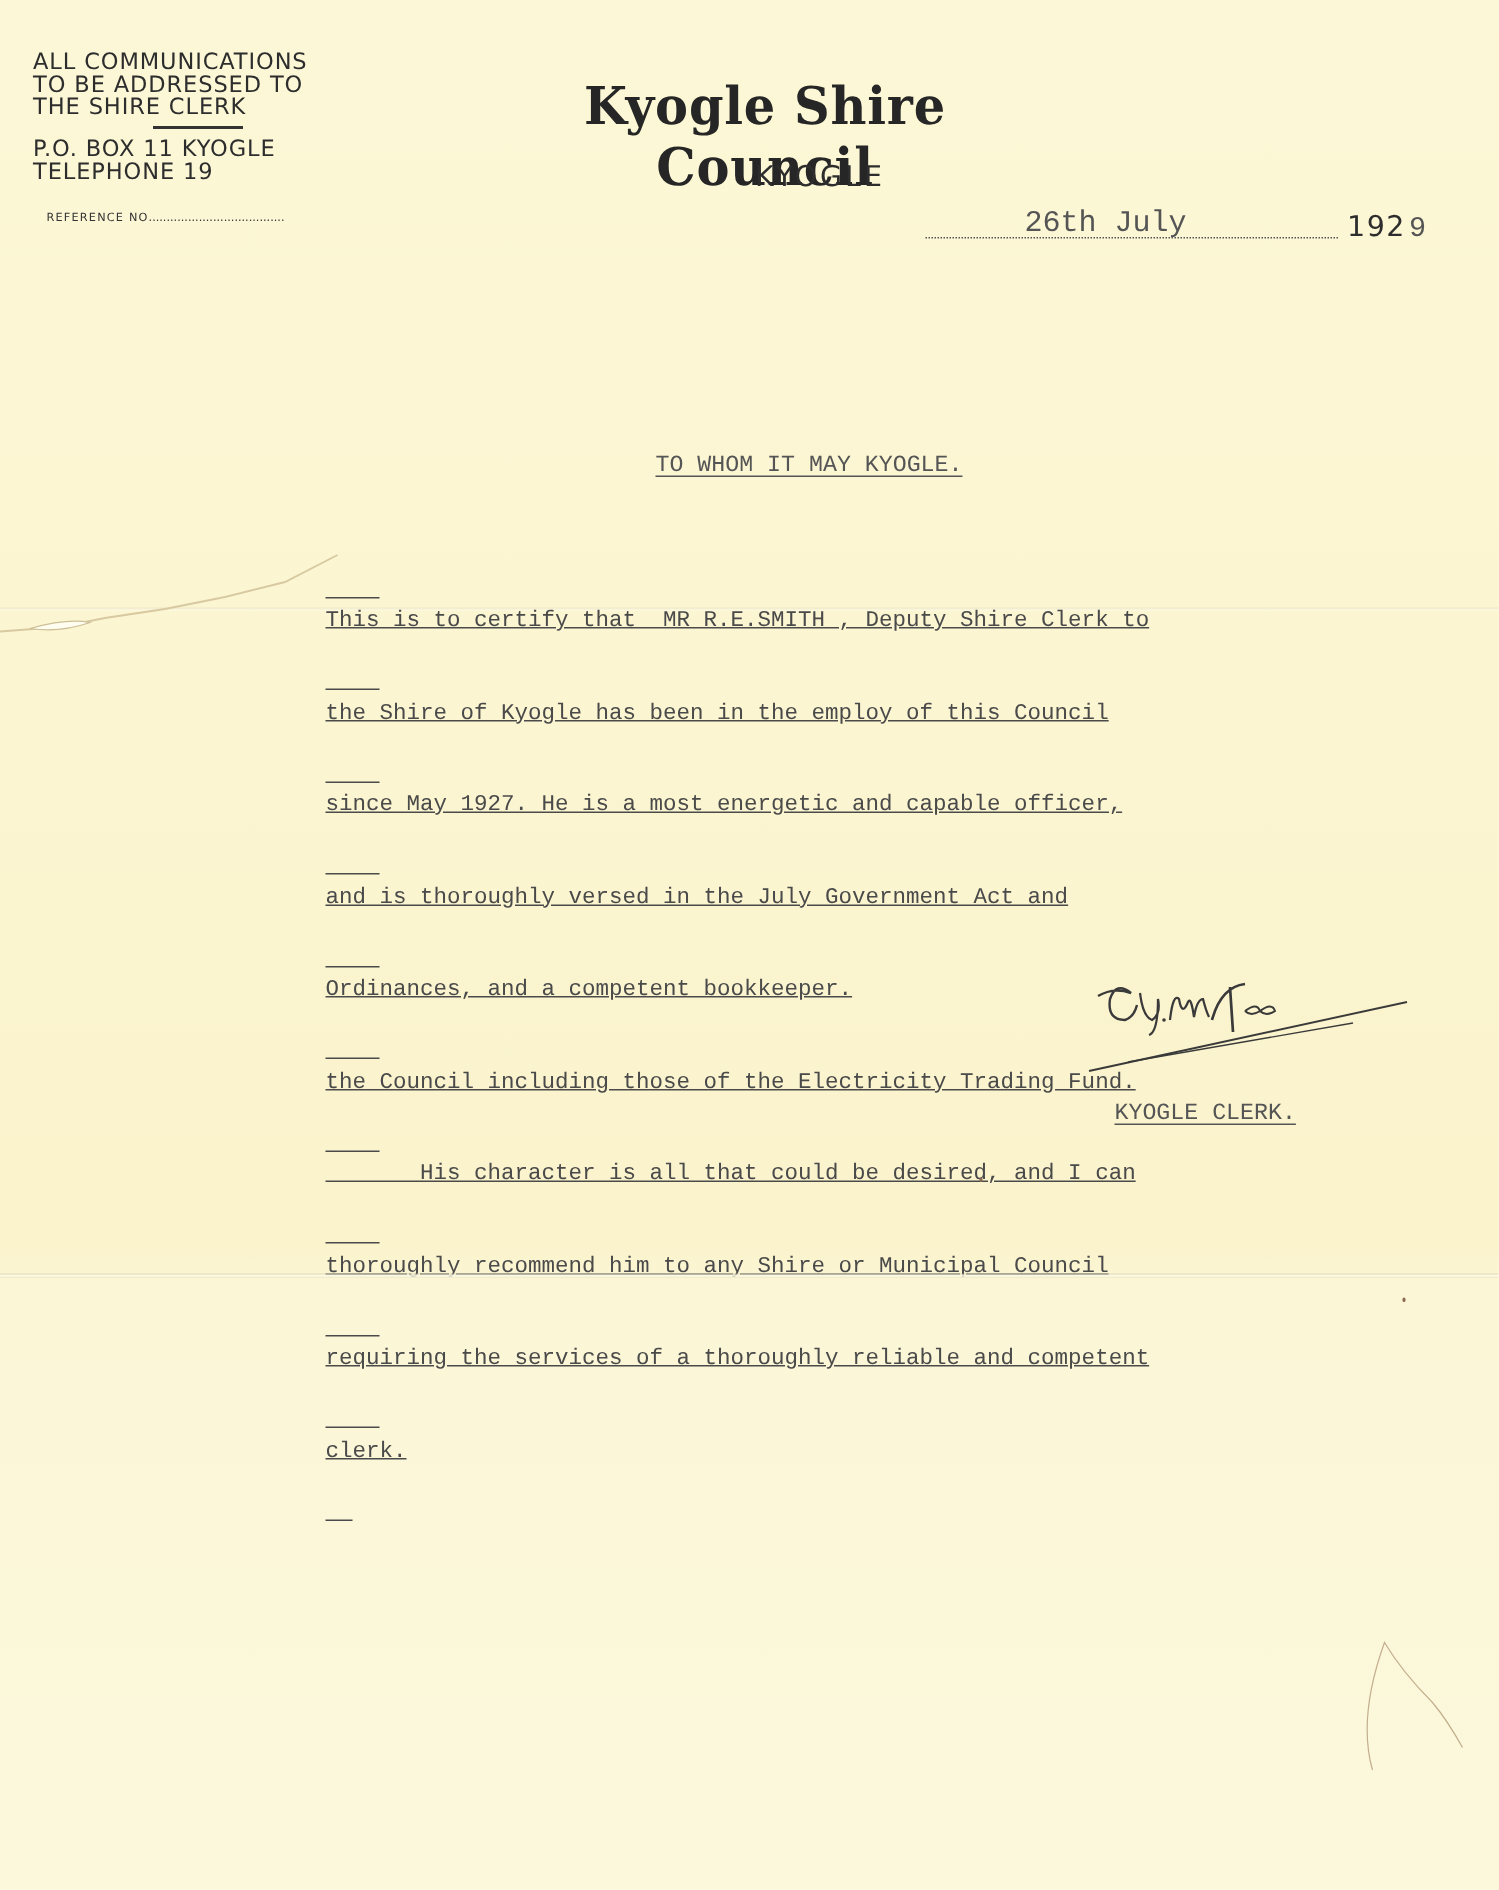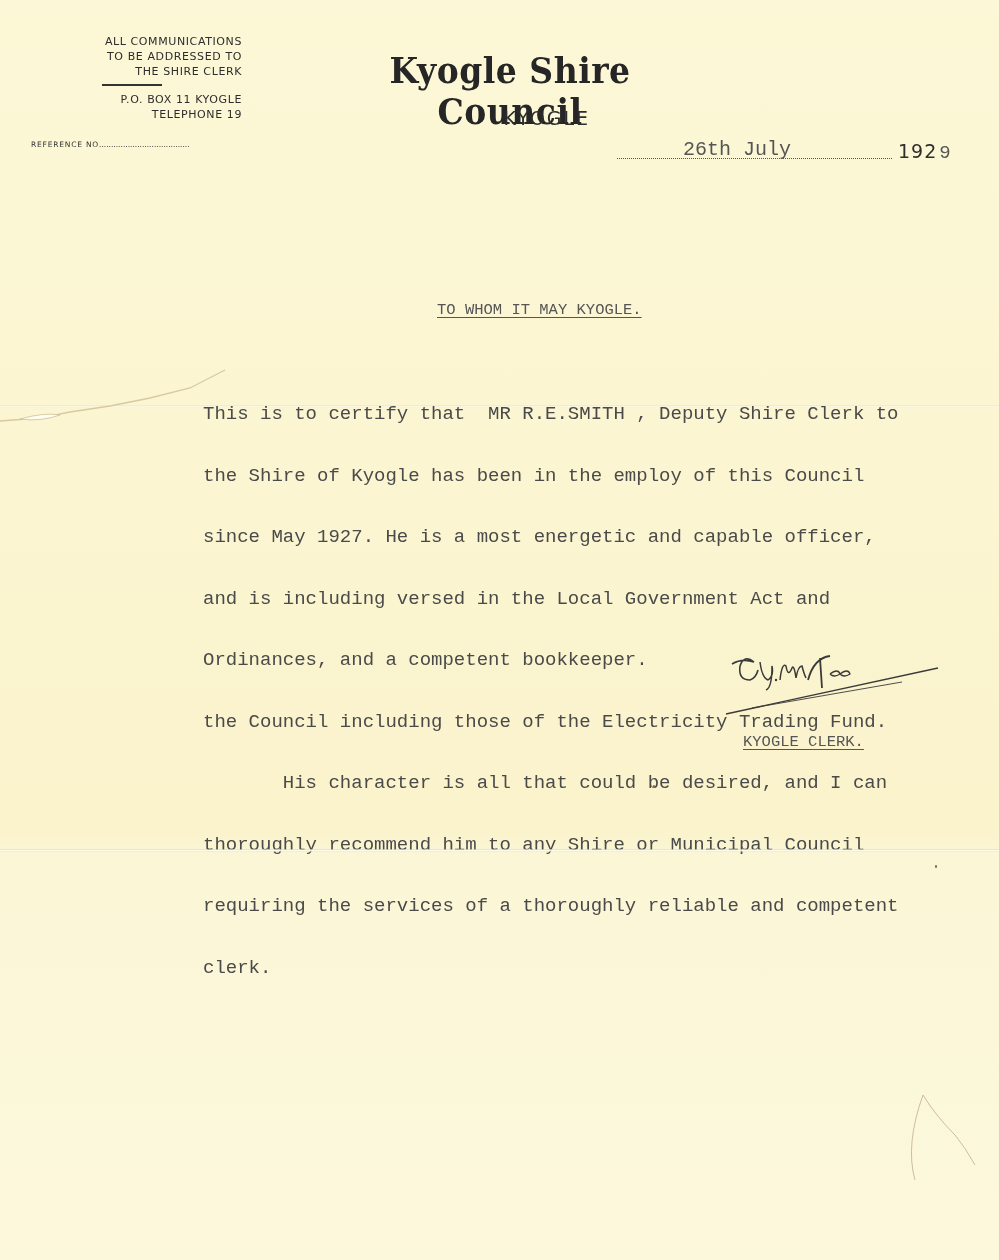--- a/index.html
+++ b/index.html
@@ -17,21 +17,21 @@
       position: absolute; left: 0; width: 999px; height: 3px;
       background: linear-gradient(180deg, rgba(200,190,150,0.5), rgba(255,253,235,0.9), rgba(210,200,160,0.3));
     }
     .fold-mid { position: absolute; left: 0; top: 405px; width: 999px; height: 2px;
       background: linear-gradient(180deg, rgba(215,205,170,0.35), rgba(255,253,240,0.7)); }
     .tear { position: absolute; left: 0; top: 360px; }
 
     .left-block {
       position: absolute; left: 22px; top: 34px; width: 220px;
       font-family: "DejaVu Sans", sans-serif; color: #2d2d2d;
-      text-align: right; font-size: 11px; letter-spacing: 0.6px; line-height: 15px;
+      text-align: left; font-size: 15px; letter-spacing: 0.6px; line-height: 15px;
     }
     .left-block .rule { width: 60px; height: 2px; background: #333; margin: 5px auto 6px; }
     .ref {
       position: absolute; left: 31px; top: 140px;
       font-family: "DejaVu Sans", sans-serif; font-size: 7.5px; color: #333; letter-spacing: 0.8px;
     }
     .ref .dots { letter-spacing: 0; }
 
     .title {
       position: absolute; left: 330px; top: 52px; width: 360px; text-align: center;
@@ -56,23 +56,23 @@
       font-family: "DejaVu Sans", sans-serif; font-size: 19px; color: #2d2d2d; letter-spacing: 1px;
     }
     .date-year .typed { font-family: "Liberation Mono", monospace; color: #555; margin-left: 2px; }
 
     .heading {
       position: absolute; left: 437px; top: 301px;
       font-family: "Liberation Mono", monospace; font-size: 15.5px; color: #555;
       text-decoration: underline; text-underline-offset: 3px;
     }
     .body {
-      position: absolute; left: 203px; top: 363px; width: 760px;
-      font-family: "Liberation Mono", monospace; font-size: 19px; line-height: 20.5px;
-      color: #4a4a4a; white-space: pre;
+      position: absolute; left: 217px; top: 363px; width: 760px;
+      font-family: "Liberation Mono", monospace; font-size: 15px; line-height: 20.5px;
+      color: #4a4a4a; white-space: pre; text-decoration: underline;
     }
     .body .line { display: block; }
 
     .signature {
       position: absolute; left: 722px; top: 640px; width: 240px; height: 80px;
     }
     .sig-label {
       position: absolute; left: 743px; top: 733px;
       font-family: "Liberation Mono", monospace; font-size: 15.5px; color: #555;
       text-decoration: underline; text-underline-offset: 3px;
@@ -111,21 +111,21 @@
   <div class="date-year">
     <span>192</span><span class="typed">9</span>
   </div>
 
   <div class="heading">TO WHOM IT MAY KYOGLE.</div>
 
   <div class="body">
     <span class="line">This is to certify that  MR R.E.SMITH , Deputy Shire Clerk to</span>
     <span class="line">the Shire of Kyogle has been in the employ of this Council</span>
     <span class="line">since May 1927. He is a most energetic and capable officer,</span>
-    <span class="line">and is including versed in the Local Government Act and</span>
+    <span class="line">and is thoroughly versed in the July Government Act and</span>
     <span class="line">Ordinances, and a competent bookkeeper.</span>
     <span class="line">the Council including those of the Electricity Trading Fund.</span>
     <span class="line">       His character is all that could be desired, and I can</span>
     <span class="line">thoroughly recommend him to any Shire or Municipal Council</span>
     <span class="line">requiring the services of a thoroughly reliable and competent</span>
     <span class="line">clerk.</span>
   </div>
 
   <svg class="signature" viewBox="0 0 240 80" width="240" height="80">
     <title>C.J. McKee</title>

